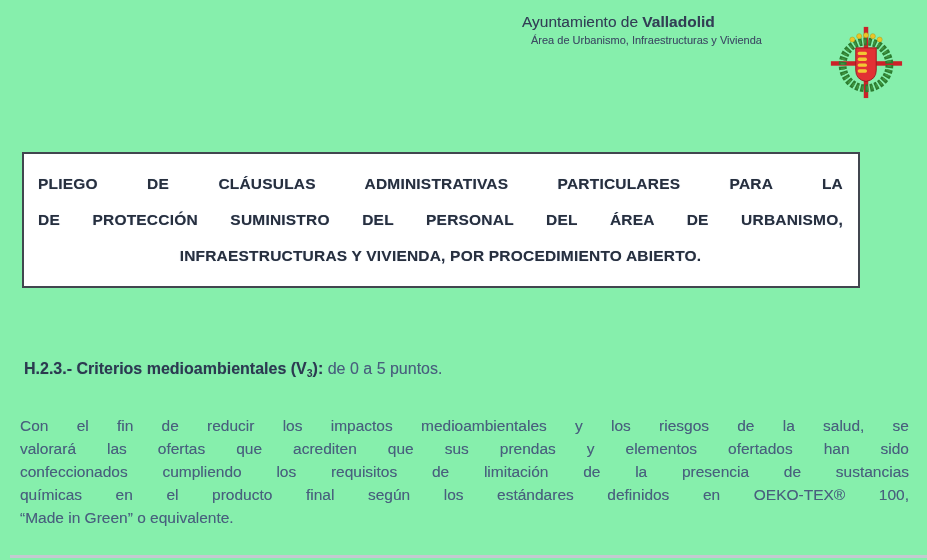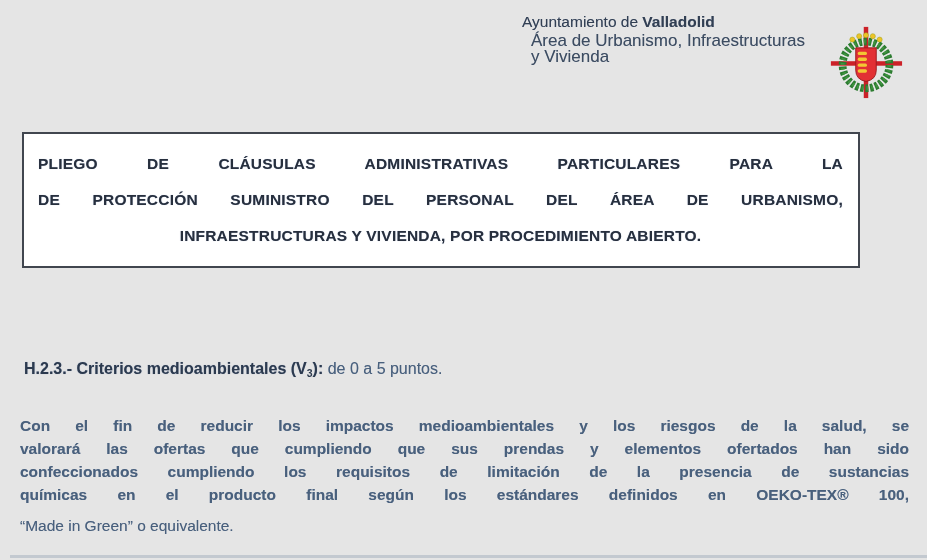--- a/index.html
+++ b/index.html
@@ -1,42 +1,42 @@
 <!DOCTYPE html>
 <html><head>
 <meta charset="utf-8">
 <style>
   html,body{margin:0;padding:0;background:#ffffff;}
   .page{
     position:relative;
     width:927px;height:560px;
-    background:#e5e5e5;
+    background:#86efac;
     overflow:hidden;
     font-family:"Liberation Sans","DejaVu Sans",sans-serif;
   }
   
   .header-text{
     position:absolute;left:522px;top:13px;width:300px;
     color:#37455a;
   }
   .org-line{
     font-size:15.5px;line-height:18px;color:#323f52;
     text-shadow:0 0 .6px rgba(70,100,150,.45);
   }
   .org-line b{font-weight:bold;}
   .dept-block{
     margin-left:9px;margin-top:2px;width:285px;
-    font-size:17px;line-height:15.5px;color:#3d4c60;
+    font-size:11px;line-height:15.5px;color:#3d4c60;
     text-shadow:0 0 .5px rgba(70,100,150,.4);
   }
   
   .logo{position:absolute;left:827px;top:23px;width:78px;height:78px;}
   
   .title-box{
-    position:absolute;left:22px;top:132px;width:838px;
+    position:absolute;left:22px;top:152px;width:838px;
     box-sizing:border-box;
     border:2px solid #41464f;
     padding:12px 15px 12px 14px;
     background:#ffffff;
   }
   .title-box .boxline{
     font-size:15.5px;font-weight:bold;letter-spacing:.2px;
     line-height:36px;color:#272f3d;
     text-shadow:0 0 .7px rgba(60,90,150,.5);
   }
@@ -49,22 +49,22 @@
   }
   .section-heading .hb{font-weight:bold;color:#2c3a4e;text-shadow:0 0 .7px rgba(60,90,150,.5);}
   .section-heading .hsub{font-weight:bold;color:#2c3a4e;font-size:10.5px;vertical-align:-3px;}
   .section-heading .hn{font-weight:normal;color:#49607c;text-shadow:0 0 .6px rgba(70,100,150,.45);}
   
   .paragraph{
     position:absolute;left:20px;top:414px;width:889px;
     font-size:15.5px;line-height:23px;color:#49607c;
     text-shadow:0 0 .6px rgba(70,100,150,.45);
   }
-  .paragraph .pline.just{text-align:justify;text-align-last:justify;font-weight:bold;}
-  .paragraph .pline.last{text-align:left;margin-top:8px;}
+  .paragraph .pline.just{text-align:justify;text-align-last:justify;}
+  .paragraph .pline.last{text-align:left;}
   
   .bottom-rule{
     position:absolute;left:10px;top:555px;width:917px;height:3px;
     background:#c3c9d0;
   }
 </style>
 </head>
 <body>
 
 <div class="page">
@@ -105,21 +105,21 @@
   <div class="title-box">
     <div class="boxline just">PLIEGO DE CLÁUSULAS ADMINISTRATIVAS PARTICULARES PARA LA</div>
     <div class="boxline just">DE PROTECCIÓN SUMINISTRO DEL PERSONAL DEL ÁREA DE URBANISMO,</div>
     <div class="boxline last">INFRAESTRUCTURAS Y VIVIENDA, POR PROCEDIMIENTO ABIERTO.</div>
   </div>
 
   <div class="section-heading"><span class="hb">H.2.3.- Criterios medioambientales (V</span><span class="hsub">3</span><span class="hb">):</span><span class="hn"> de 0 a 5 puntos.</span></div>
 
   <div class="paragraph">
     <div class="pline just">Con el fin de reducir los impactos medioambientales y los riesgos de la salud, se</div>
-    <div class="pline just">valorará las ofertas que cumpliendo que sus prendas y elementos ofertados han sido</div>
+    <div class="pline just">valorará las ofertas que acrediten que sus prendas y elementos ofertados han sido</div>
     <div class="pline just">confeccionados cumpliendo los requisitos de limitación de la presencia de sustancias</div>
     <div class="pline just">químicas en el producto final según los estándares definidos en OEKO-TEX® 100,</div>
     <div class="pline last">“Made in Green” o equivalente.</div>
   </div>
 
   <div class="bottom-rule"></div>
 
 </div>
 
 </body></html>

